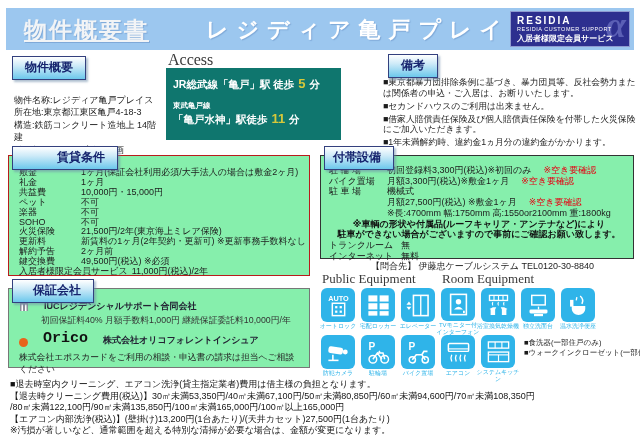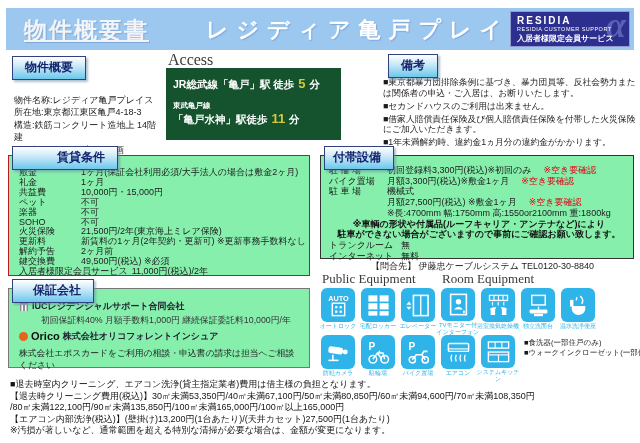--- a/index.html
+++ b/index.html
@@ -25,44 +25,44 @@
   .tab { position:absolute; display:inline-block; padding:2px 12px 3px; font-size:12px; font-weight:bold;
     color:#16246e; background:linear-gradient(180deg,#ffffff 0%,#cdeaf8 40%,#6cc8ec 100%);
     border:1px solid #33407e; box-shadow:2px 2px 2px rgba(110,140,170,.55); z-index:5; white-space:nowrap; }
 
   
   .overview-rows { position:absolute; left:14px; top:78px; width:150px; font-size:9px; line-height:12.4px; color:#1c1c1c;margin-top:16px; }
 
   
   .access-heading { position:absolute; left:168px; top:51px; font-family:"Liberation Serif","DejaVu Serif",serif;
     font-size:16px; color:#3a3a3a; }
-  .access-box { position:absolute; left:166px; top:68px; width:175px; height:72px; background:#14532d; padding:8px 7px; }
+  .access-box { position:absolute; left:166px; top:68px; width:175px; height:72px; background:#0f766e; padding:8px 7px; }
   .access-l1 { font-size:10.5px; font-weight:bold; color:#fff; white-space:nowrap; }
   .access-min { font-size:13px; font-weight:bold; color:#D6C83A; padding:0 1px; }
   .access-route { margin-top:9px; font-size:7.5px; font-weight:bold; color:#fff; }
   .access-l2 { font-size:10.5px; font-weight:bold; color:#fff; white-space:nowrap; }
 
   
   .remarks-list { position:absolute; left:383px; top:77px; width:254px; font-size:8.8px; line-height:10.6px; color:#1c1c1c; }
   .remarks-list .item { margin-bottom:2.5px; }
 
   
   .box { position:absolute; background:#86efac; border:1px solid #b91c1c; }
   .rental-box { left:8px; top:155px; width:302px; height:121px; }
   .rental-rows { padding:12px 4px 0 10px; font-size:9px; line-height:9.9px; color:#1c1c1c; }
   .rrow { display:flex; }
   .rrow .lab { min-width:62px; padding-right:4px; white-space:nowrap; }
   .rrow .val { white-space:nowrap; }
 
   .guar-box { left:8px; top:288px; width:302px; height:80px; border-color:#777; }
   .guar-content { padding:11px 8px 0 10px; font-size:9px; color:#1c1c1c; }
-  .g-name-line { display:flex; align-items:center; gap:3px; font-weight:bold; color:#223; }
+  .g-name-line { display:flex; align-items:flex-end; gap:15px; font-weight:bold; color:#223; }
   .g-terms { margin:1.5px 0 3px 22px; font-size:8.8px; color:#333; }
   .orico-dot { display:inline-block; width:9px; height:9px; border-radius:50%; background:#E8641B; }
-  .orico-brand { font-size:11px; font-weight:bold; color:#111; font-style:normal; letter-spacing:0; }
+  .orico-brand { font-size:15px; font-weight:bold; color:#111; font-style:normal; letter-spacing:0;font-family:Liberation Mono, monospace; }
   .g-epos { margin-top:5px; font-size:8.8px; color:#222; }
 
   .fac-box { left:320px; top:155px; width:314px; height:104px; border-color:#333; }
   .fac-rows { padding:9px 4px 0 8px; font-size:9px; line-height:10.7px; color:#1c1c1c; }
   .frow { display:flex; white-space:nowrap; }
   .frow .lab { min-width:58px; }
   .frow .alert { color:#E60012; margin-left:12px; }
   .fac-warn { font-weight:bold; text-align:center; font-size:9px; line-height:10.7px; color:#111; }
   .frow2 .lab { min-width:72px; }
   .fac-contact { margin-left:42px; font-size:9px; line-height:10.7px; color:#1c1c1c; }

